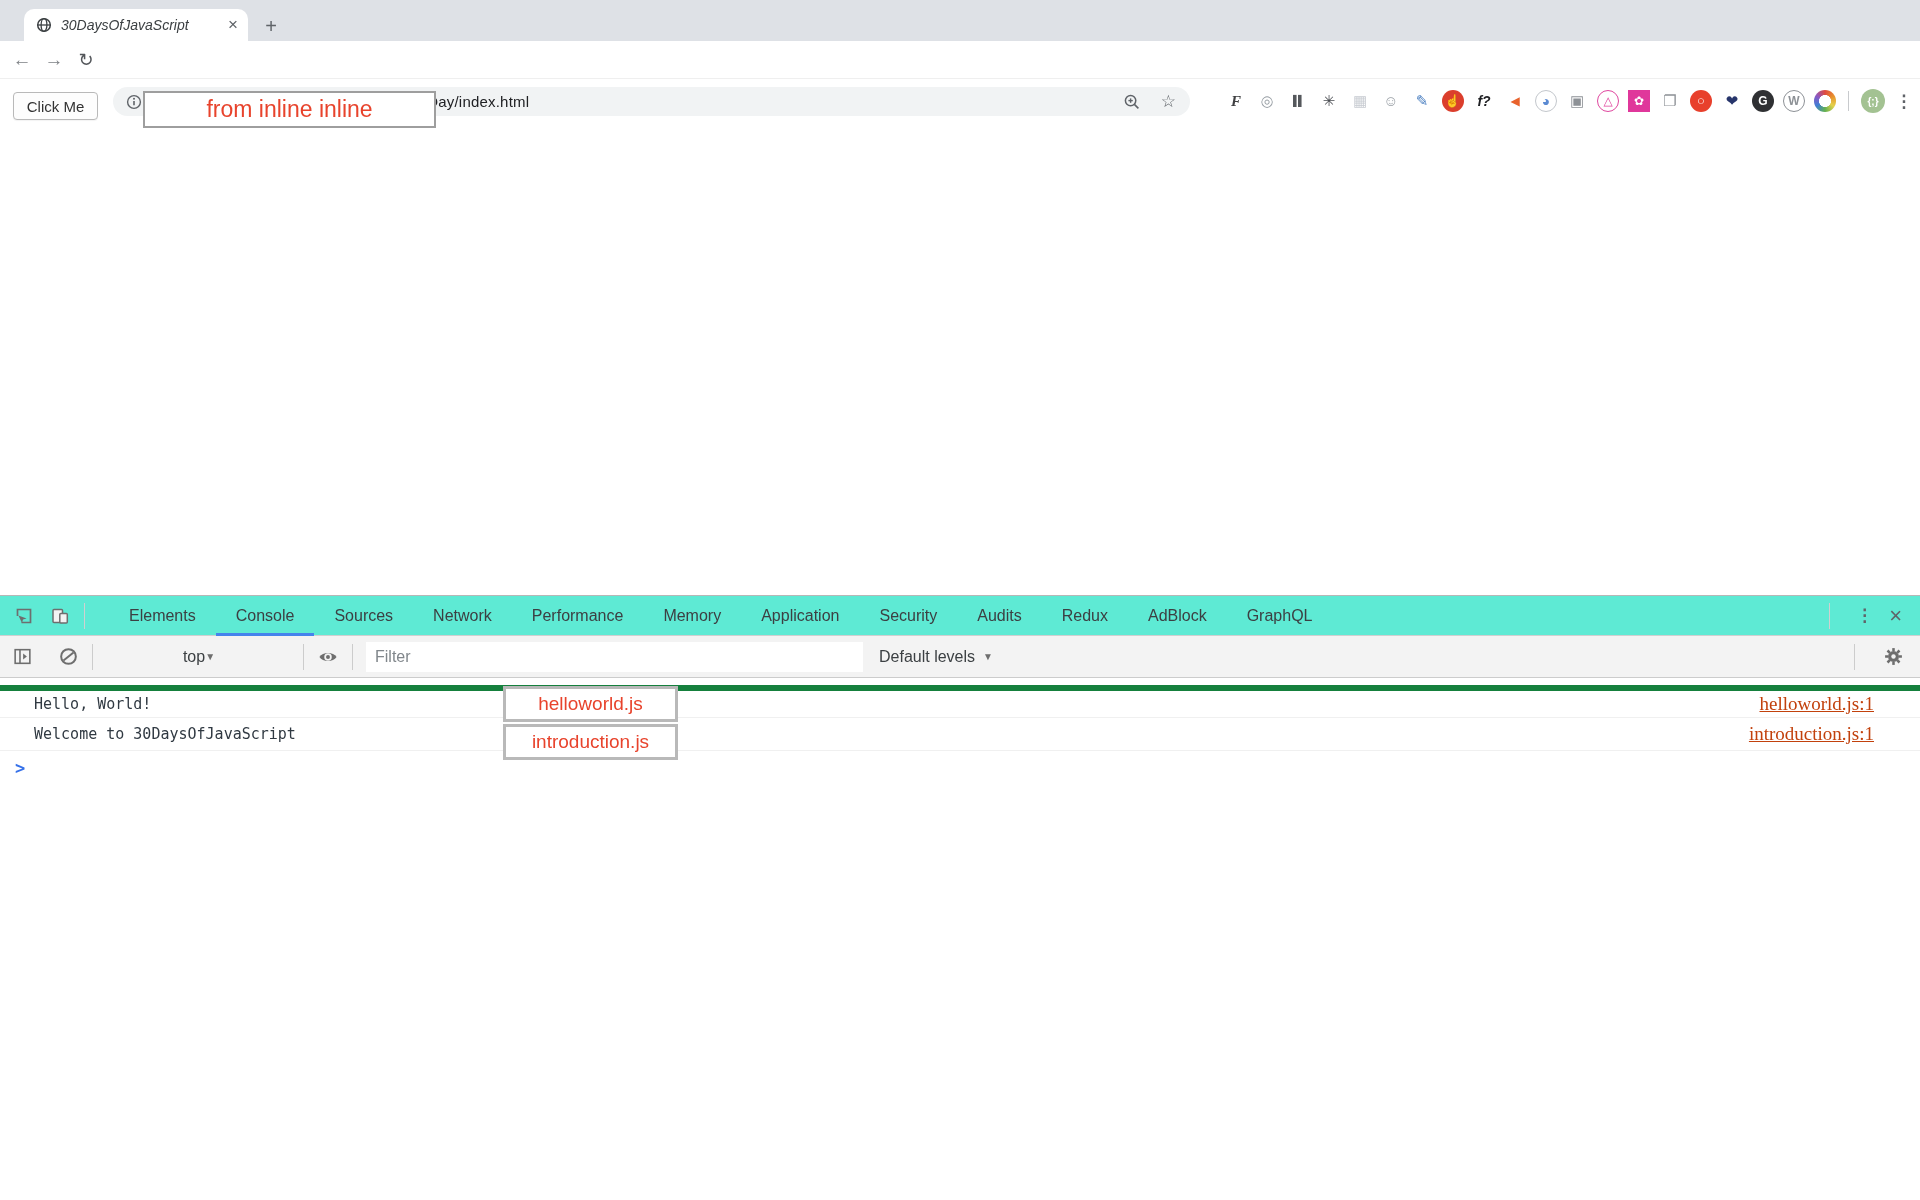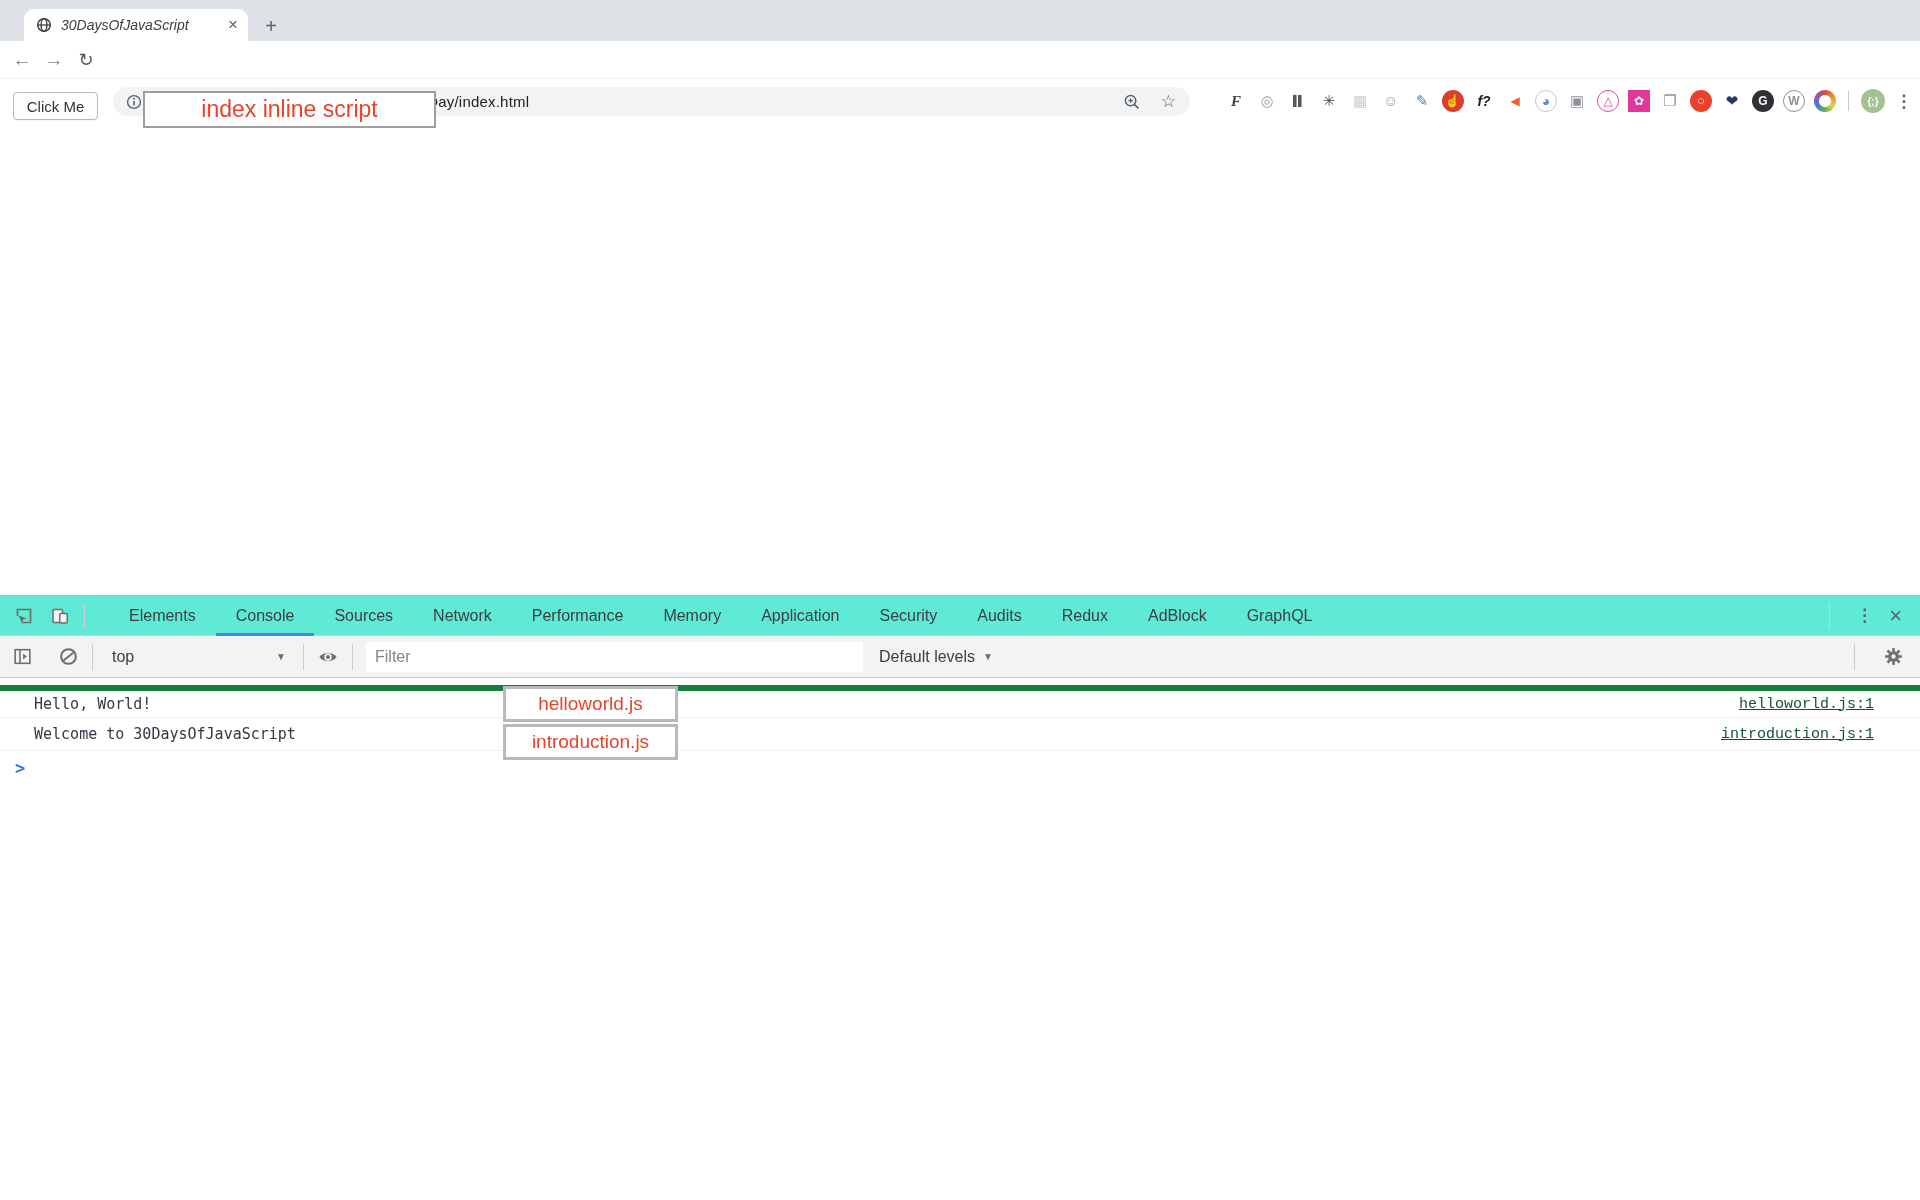--- a/index.html
+++ b/index.html
@@ -78,36 +78,36 @@
   .dt-tab.active { border-bottom-color:var(--accent-blue,#4583ec); }
   .dt-flex { flex:1; }
   .dt-kebab { font-size:17px; color:#5f6368; font-weight:bold; margin:0 16px; }
   .dt-close { font-size:22px; color:#5f6368; margin-right:18px; line-height:20px; }
 
   .dt-toolbar { height:42px; background:#f3f3f3; border-bottom:1px solid #ccc;
                 display:flex; align-items:center; }
   .tb-icon { width:26px; height:26px; display:flex; align-items:center; justify-content:center; }
   .tb-sidebar { margin-left:9px; } .tb-clear { margin-left:20px; }
   .tb-sep { width:1px; height:26px; background:#ccc; margin:0 11px; }
-  .frame-select { width:188px; display:flex; align-items:center; justify-content:space-between;
+  .frame-select { width:188px; display:flex; align-items:center; justify-content:center;
                   font-size:16px; color:#3c4043; padding:0 6px 0 8px; }
   .caret { font-size:10px; color:#6e6e6e; }
   .filter { width:497px; height:30px; border:none; outline:none; background:#fff; font-size:16px;
             color:#3c4043; padding-left:9px; margin-left:2px; font-family:"Liberation Sans",sans-serif; }
   .filter::placeholder { color:#80868b; }
   .levels { display:flex; align-items:center; gap:8px; margin-left:16px; font-size:16px; color:#3c4043; }
   .tb-gear { margin:0 14px; }
 
   .console-rows { margin-top:7px; }
   .console-row { position:relative; height:33px; display:flex; align-items:center;
                  border-bottom:1px solid #f0f0f0; padding:0 46px 0 34px;
                  font-family:"DejaVu Sans Mono",monospace; font-size:15px; color:#303942; }
   .console-row:first-child { border-top:6px solid #15803d; }
-  .src-link { margin-left:auto; font-family:Liberation Mono, monospace; font-size:15px;
-              color:#14532d; text-decoration:underline; cursor:pointer; }
+  .src-link { margin-left:auto; font-family:Liberation Serif, serif; font-size:19px;
+              color:#c2410c; text-decoration:underline; cursor:pointer; }
   .console-ann { left:503px; width:175px; height:36px; border:3px solid #b9b9b9; font-size:19px; z-index:2; }
   .console-row:nth-child(1) .console-ann { top:-5px; }
   .console-row:nth-child(2) .console-ann { top:6px; }
   .prompt-row { height:34px; display:flex; align-items:center; padding-left:15px; }
   .prompt { color:var(--prompt-blue,#3671e9); font-family:"DejaVu Sans Mono",monospace;
             font-size:17px; font-weight:bold; }
 </style>
 </head>
 <body>
 
@@ -168,21 +168,21 @@
       <span class="ext" data-name="g-circle-extension-icon" style="color: rgb(255, 255, 255); background: rgb(47, 48, 51); border-radius: 50%;">G</span>
       <span class="ext" data-name="w-circle-extension-icon" style="color: rgb(141, 145, 150); border-radius: 50%; border: 1.5px solid rgb(141, 145, 150);">W</span>
       <span class="ext ext-ring" data-name="color-ring-extension-icon" style="color: rgb(255, 255, 255);"></span>
       <span class="ext-sep" data-name="toolbar-divider"></span>
     <span class="json-ext" data-name="json-braces-extension-icon">{;}</span>
     <span class="kebab" data-name="browser-menu-icon">⋮</span>
   </div>
 </div>
 
 <button class="clickme" data-name="click-me-button">Click Me</button>
-<div class="ann-box ann-inline" data-name="inline-script-annotation">index inline script</div>
+<div class="ann-box ann-inline" data-name="inline-script-annotation">from inline inline</div>
 
 <div class="devtools" data-name="devtools-panel">
 
   <div class="dt-tabbar" data-name="devtools-tab-bar">
     <span class="dt-iconbtn dt-inspect" data-name="inspect-element-icon">
       <svg width="20" height="20" viewBox="0 0 20 20">
         <path d="M7.5 16.5 H16.5 V3.5 H3.5 V10" fill="none" stroke="#6e6e6e" stroke-width="1.7"></path>
         <path d="M4.4 9.4 L12.6 12.5 L9 13.5 L8 17 Z" fill="#6e6e6e"></path>
       </svg>
     </span>

